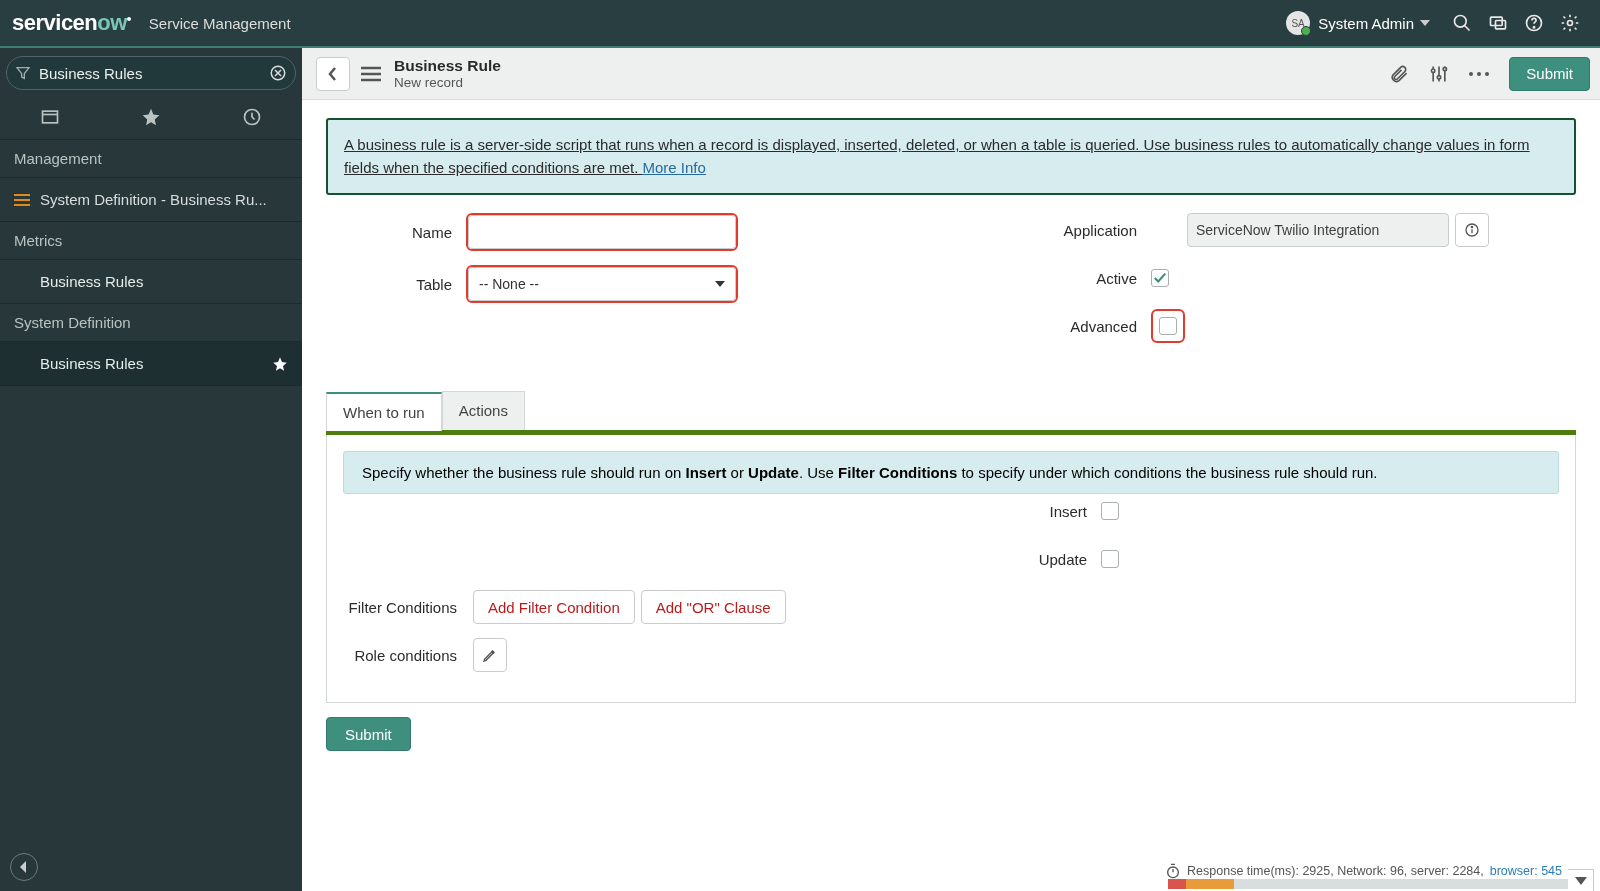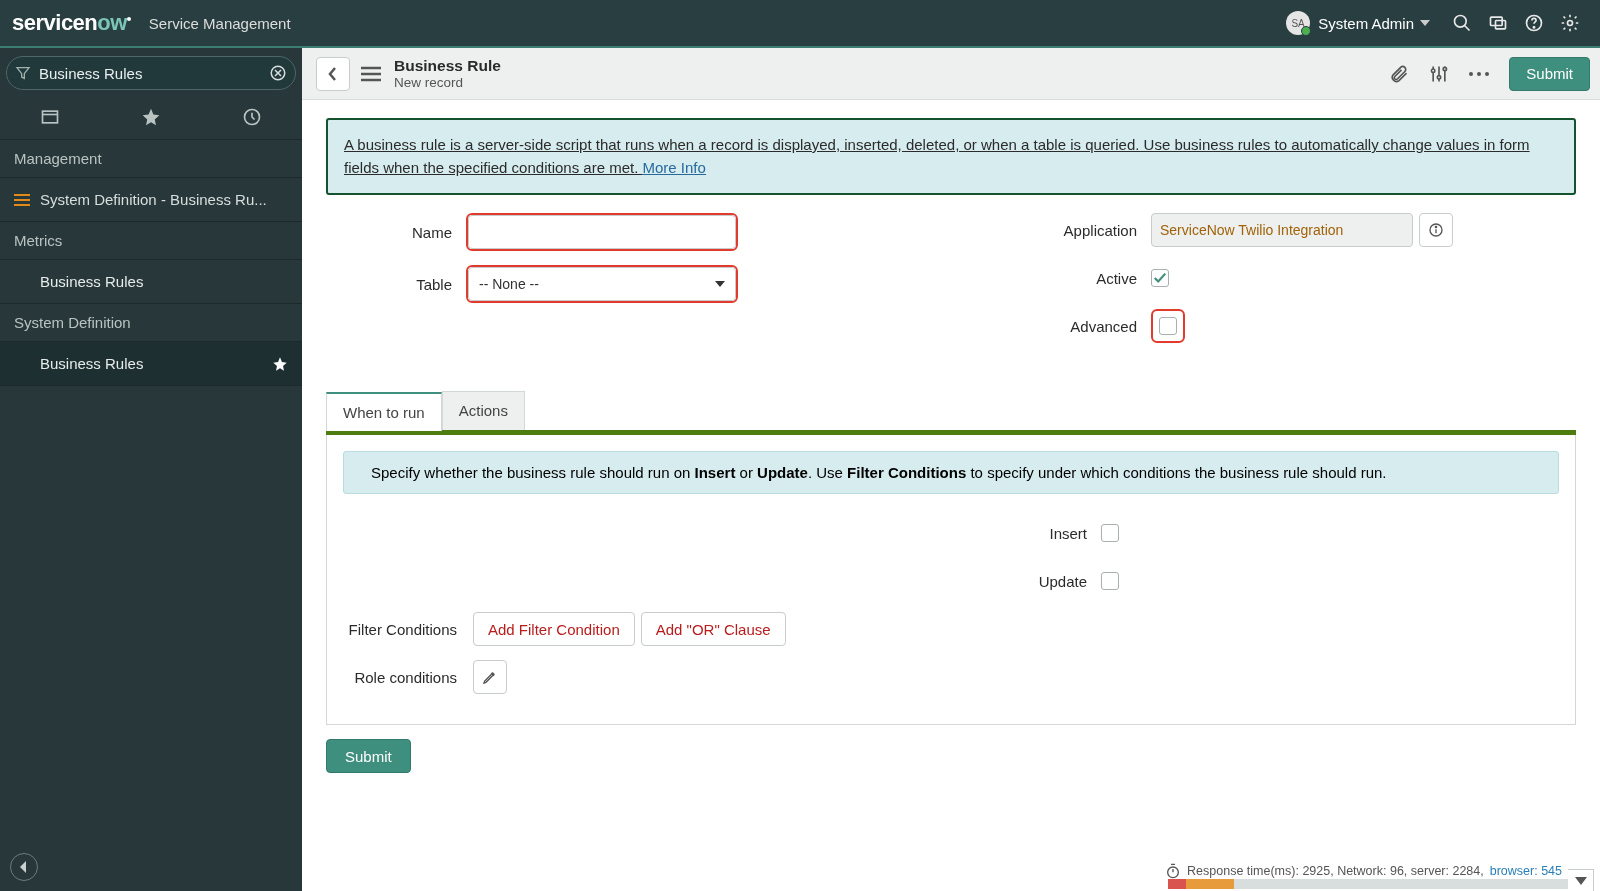--- a/index.html
+++ b/index.html
@@ -48,35 +48,35 @@
 
   .form-body{flex:1;overflow:auto;padding:18px 24px 8px 24px;position:relative;}
   .info-box{background:#d7ecef;border:2px solid #14532d;border-radius:3px;padding:14px 16px;color:#2b2b2b;font-size:15px;line-height:1.5;margin-bottom:18px;text-decoration:underline;}
   .info-box a{color:#296a9e;text-decoration:underline;cursor:pointer;}
 
   .field-grid{display:flex;gap:40px;margin-bottom:34px;}
   .col{flex:1;}
   .frow{display:flex;align-items:center;margin-bottom:14px;min-height:34px;}
   .flabel{width:140px;text-align:right;padding-right:14px;font-size:15px;color:#2b2b2b;}
   .text-input{width:268px;height:34px;border:1px solid #c8cccc;border-radius:4px;padding:0 8px;font-size:14px;background:#fff;}
-  .text-input[readonly]{background:#eef0f0;color:#a16207;}
+  .text-input[readonly]{background:#eef0f0;color:#404040;margin-left:36px;}
   .select{width:268px;height:34px;border:1px solid #c8cccc;border-radius:4px;background:#fff;display:flex;align-items:center;padding:0 10px;font-size:14px;cursor:pointer;position:relative;color:#333;}
   .select .arrow{position:absolute;right:10px;}
   .hl{border:2.5px solid #e23b2e;border-radius:6px;padding:0;}
   .chk{width:18px;height:18px;border:1px solid #aab0b0;border-radius:3px;background:#fff;display:flex;align-items:center;justify-content:center;cursor:pointer;color:#3f8f7f;font-weight:700;font-size:14px;}
   .chk-wrap{width:34px;display:flex;justify-content:flex-start;}
   .chk-hl{border:2.5px solid #e23b2e;border-radius:6px;padding:6px 6px;display:inline-block;}
   .info-btn{width:34px;height:34px;border:1px solid #c8cccc;border-radius:4px;display:flex;align-items:center;justify-content:center;margin-left:6px;color:#555;cursor:pointer;}
 
   
   .tabs{display:flex;border-bottom:5px solid #4d7c0f;}
   .tab{padding:10px 16px;font-size:15px;border:1px solid #d4d7d7;border-bottom:none;background:#eef0f0;color:#444;cursor:pointer;margin-right:0;}
   .tab.active{background:#fff;border-top:2.5px solid #3f8f7f;position:relative;top:1px;}
   .tab-panel{border:1px solid #d4d7d7;border-top:none;border-bottom:1px solid #d4d7d7;padding:16px;margin-bottom:14px;}
-  .hint{background:#d7ecef;border:1px solid #b9dce1;border-radius:3px;padding:12px 27px;font-size:15px;margin-bottom:22px;}
+  .hint{background:#d7ecef;border:1px solid #b9dce1;border-radius:3px;padding:12px 18px;font-size:15px;}
   .hint b{font-weight:700;}
 
   .cond-row{display:flex;align-items:center;margin-bottom:14px;min-height:34px;}
   .cond-label{width:130px;text-align:right;padding-right:16px;font-size:15px;color:#2b2b2b;}
   .btn-light{height:34px;padding:0 14px;border:1px solid #c8cccc;border-radius:4px;background:#fff;font-size:15px;cursor:pointer;margin-right:6px;color:#b91c1c;}
   .icon-btn{width:34px;height:34px;border:1px solid #c8cccc;border-radius:4px;background:#fff;display:flex;align-items:center;justify-content:center;cursor:pointer;color:#555;}
 
   .submit-lower{height:34px;padding:0 18px;background:#3f8f7f;color:#fff;border:1px solid #347a6c;border-radius:4px;font-size:15px;cursor:pointer;}
 
   

